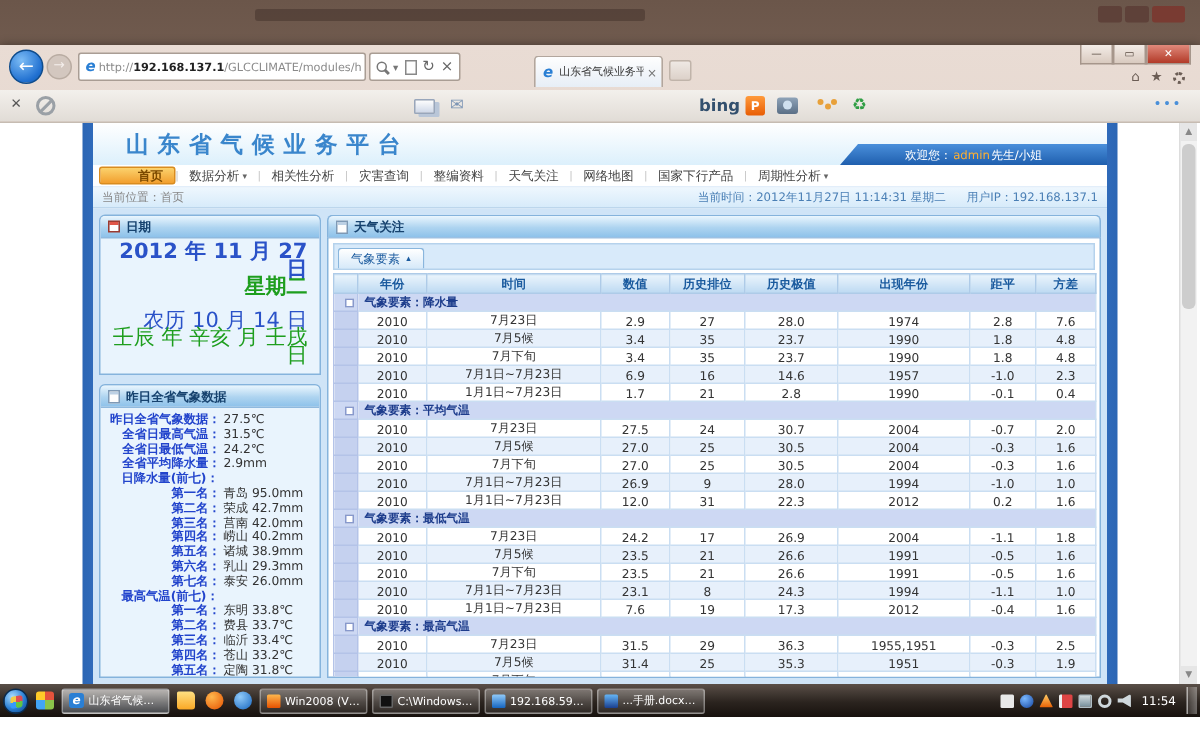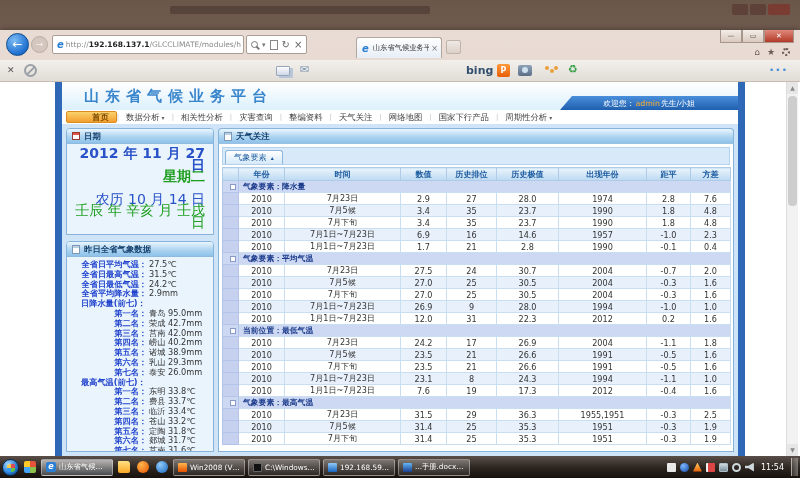--- a/index.html
+++ b/index.html
@@ -271,20 +271,27 @@
             <div class="nav-item">
               <span>国家下行产品</span>
             </div>
             <span class="nav-sep">|</span>
             <div class="nav-item">
               <span>周期性分析</span>
               <span class="drop">▾</span>
             </div>
           </div>
 
+        <div class="crumbbar">
+          <span class="crumb">当前位置：首页</span>
+          <span class="crumb-right">
+            <span>当前时间：2012年11月27日 11:14:31 星期二</span>
+            <span>用户IP：192.168.137.1</span>
+          </span>
+        </div>
 
         <div class="pagebody">
           <div class="side">
             <div class="sp">
               <div class="sp-h">
                 <span class="pi-cal"></span>
                 <span>日期</span>
               </div>
               <div class="cal-body">
                 <div class="cal-l1">2012 年 11 月 27 日</div>
@@ -295,21 +302,21 @@
             </div>
 
             <div class="sp" style="flex:1">
               <div class="sp-h">
                 <span class="pi-doc"></span>
                 <span>昨日全省气象数据</span>
               </div>
               <div class="weather-body">
                 <div>
                     <div class="srow">
-                      <span class="slbl">全省日平均气温：</span>
+                      <span class="slbl">昨日全省气象数据：</span>
                       <span class="sval">27.5℃</span>
                     </div>
                     <div class="srow">
                       <span class="slbl">全省日最高气温：</span>
                       <span class="sval">31.5℃</span>
                     </div>
                     <div class="srow">
                       <span class="slbl">全省日最低气温：</span>
                       <span class="sval">24.2℃</span>
                     </div>
@@ -544,21 +551,21 @@
                       <td>31</td>
                       <td>22.3</td>
                       <td>2012</td>
                       <td>0.2</td>
                       <td>1.6</td>
                     </tr>
                     <tr class="grow">
                       <td class="gutter">
                         <div class="cb"></div>
                       </td>
-                      <td colspan="8">当前位置：最低气温</td>
+                      <td colspan="8">气象要素：最低气温</td>
                     </tr>
                     <tr>
                       <td class="gutter"></td>
                       <td>2010</td>
                       <td>7月23日</td>
                       <td>24.2</td>
                       <td>17</td>
                       <td>26.9</td>
                       <td>2004</td>
                       <td>-1.1</td>

